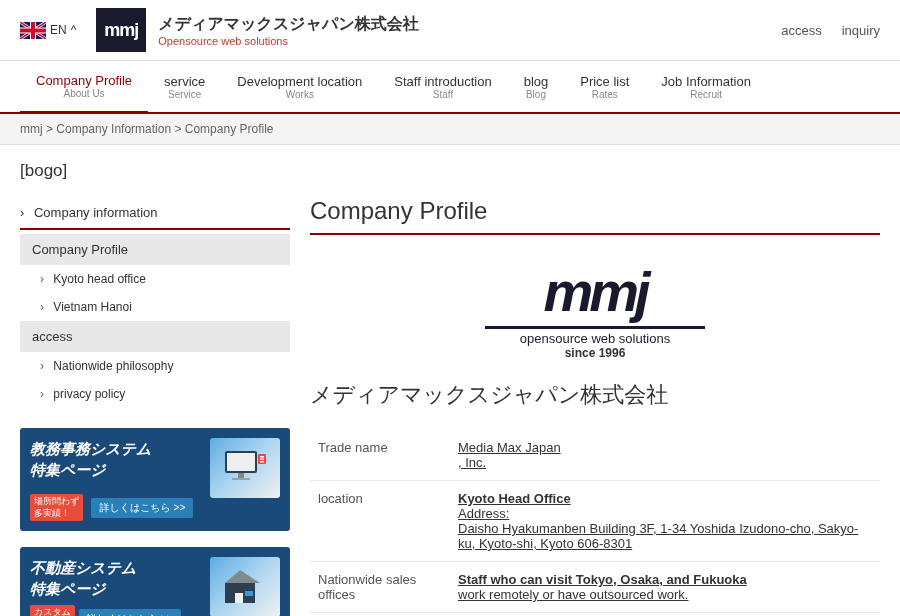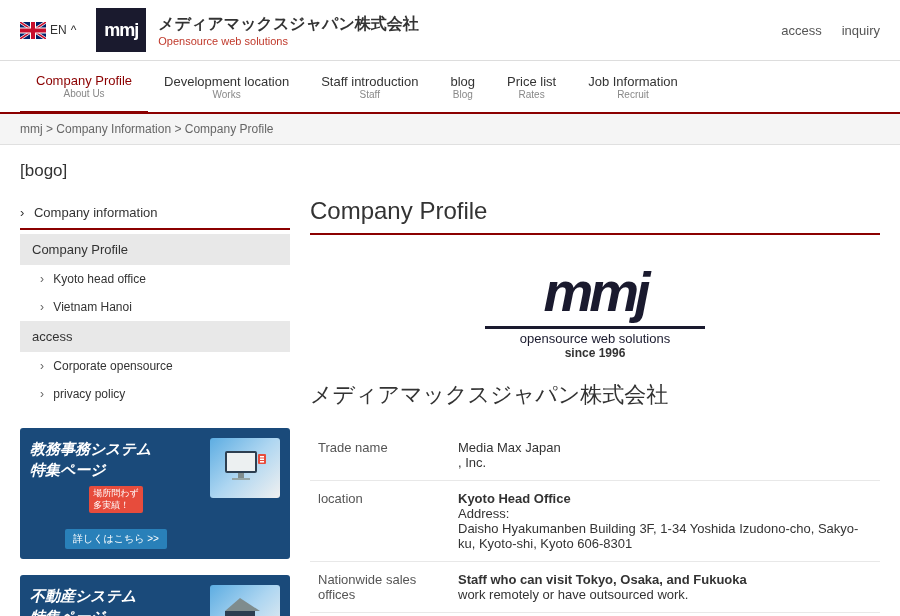--- a/index.html
+++ b/index.html
@@ -60,21 +60,21 @@
     .mmj-logo-underline { border-top: 3px solid #1a1a2e; margin: 2px auto; width: 220px; }
     .mmj-slogan-big { font-size: 13px; color: #1a1a2e; text-align: center; }
     .mmj-since { font-size: 12px; color: #333; font-weight: bold; text-align: center; }
 
     .company-name-jp { font-size: 22px; color: #333; margin-bottom: 20px; }
 
     
     .profile-table { width: 100%; border-collapse: collapse; }
     .profile-table td { padding: 10px 8px; vertical-align: top; border-bottom: 1px solid #e8e8e8; }
     .profile-table td:first-child { width: 140px; color: #555; font-size: 13px; }
-    .profile-table td:last-child { font-size: 13px; color: #333; }
+    .profile-table td:last-child { font-size: 13px; color: #333; text-decoration: underline; }
     .bold-text { font-weight: bold; }
   </style>
 </head>
 <body>
 
 <div class="header">
   <div class="lang-flag">
 
     <svg width="26" height="17">
       <rect width="26" height="17" fill="#012169"></rect>
@@ -104,20 +104,24 @@
     <span>inquiry</span>
   </div>
 </div>
 
 <div class="nav">
   <div class="nav-item active">
     <span class="nav-main">Company Profile</span>
     <span class="nav-sub">About Us</span>
   </div>
   <div class="nav-item">
+    <span class="nav-main">service</span>
+    <span class="nav-sub">Service</span>
+  </div>
+  <div class="nav-item">
     <span class="nav-main">Development location</span>
     <span class="nav-sub">Works</span>
   </div>
   <div class="nav-item">
     <span class="nav-main">Staff introduction</span>
     <span class="nav-sub">Staff</span>
   </div>
   <div class="nav-item">
     <span class="nav-main">blog</span>
     <span class="nav-sub">Blog</span>
@@ -156,31 +160,31 @@
       <div class="sidebar-sub-item">
         <span>Kyoto head office</span>
       </div>
       <div class="sidebar-sub-item">
         <span>Vietnam Hanoi</span>
       </div>
       <div class="sidebar-item active">
         <span>access</span>
       </div>
       <div class="sidebar-sub-item">
-        <span>Corporate opensource</span>
+        <span>Nationwide philosophy</span>
       </div>
       <div class="sidebar-sub-item">
         <span>privacy policy</span>
       </div>
 
       <div class="sidebar-banner" style="background: #1a4a7a; margin-top: 20px; min-height: 90px;">
         <div style="display:flex; gap:8px;">
           <div style="flex:1;">
             <div class="banner-title">教務事務システム<br>特集ページ</div>
-            <div style="display:flex; gap:16px; margin-top:6px; align-items:center;flex-direction:column;">
+            <div style="display:flex; gap:8px; margin-top:14px; align-items:center;">
               <div style="background:#e74c3c; color:#fff; font-size:9px; padding:2px 4px; border-radius:2px; line-height:1.3;">場所問わず<br>多実績！</div>
               <div style="background:#2980b9; color:#fff; font-size:10px; padding:3px 8px; border-radius:2px;">詳しくはこちら &gt;&gt;</div>
             </div>
           </div>
           <div style="width:70px; height:60px; background: linear-gradient(135deg, #5dade2 0%, #aed6f1 50%, #f0f0f0 100%); border-radius:3px; display:flex; align-items:center; justify-content:center; overflow:hidden;">
 
             <svg width="50" height="45" viewBox="0 0 50 45">
               <rect x="5" y="5" width="32" height="22" rx="2" fill="#2c3e50"></rect>
               <rect x="7" y="7" width="28" height="18" fill="#ecf0f1"></rect>
               <rect x="18" y="27" width="6" height="5" fill="#7f8c8d"></rect>

